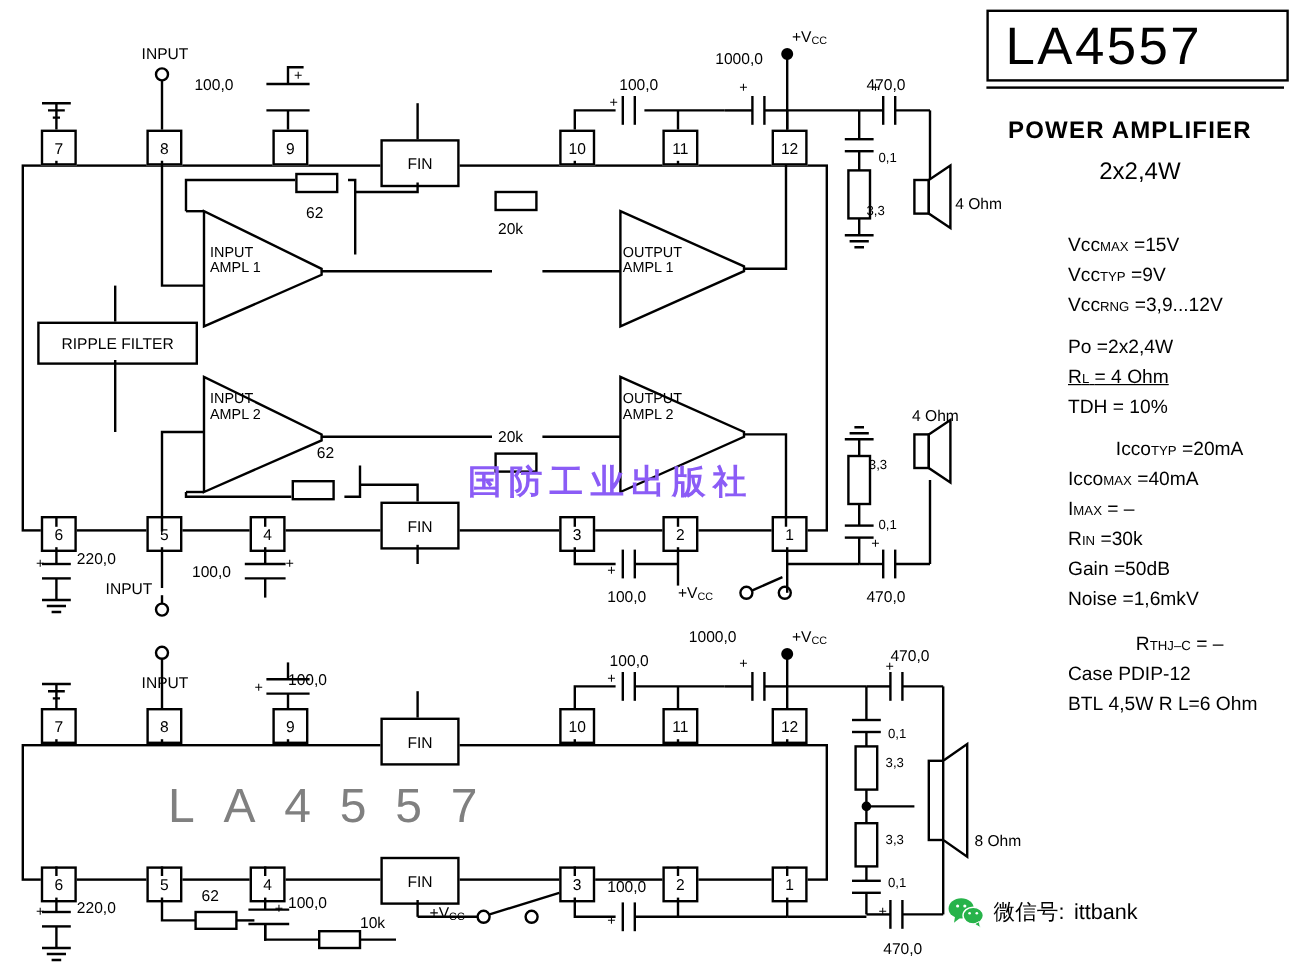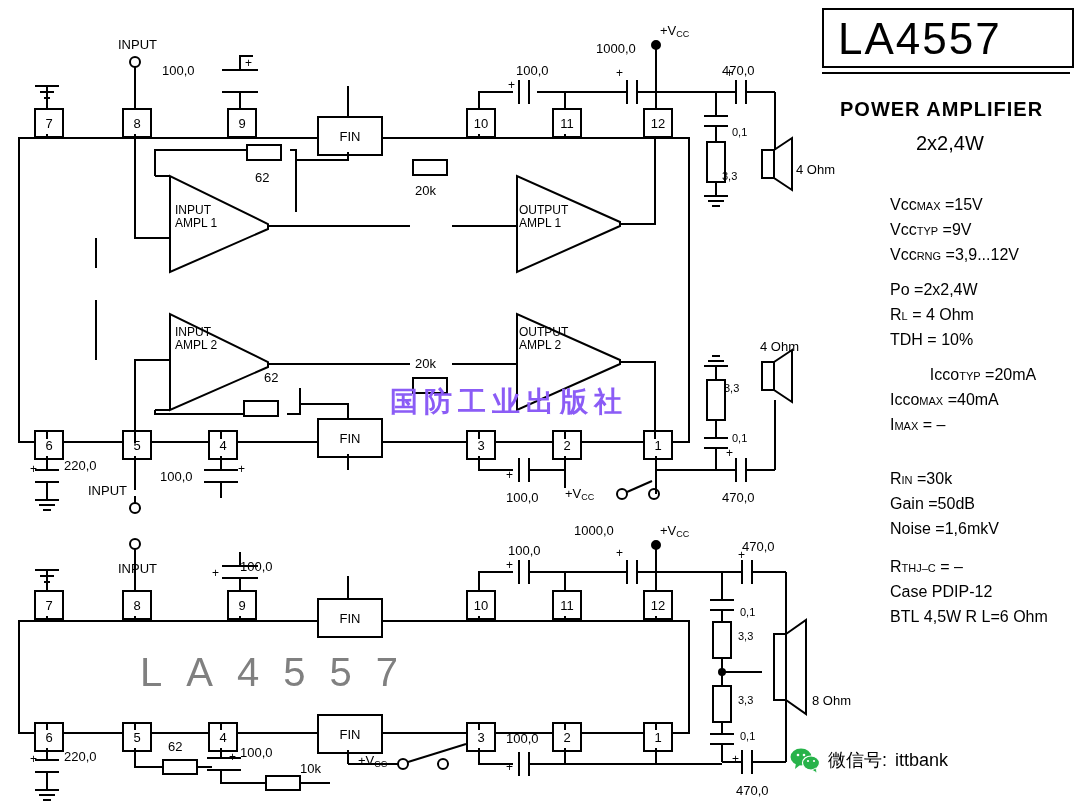--- a/index.html
+++ b/index.html
@@ -32,49 +32,50 @@
   </div>
   <div class="abs" style="left:822px;top:72px;width:248px;height:2px;background:#000;"></div>
   <div class="abs" style="left:840px;top:98px;font-size:20px;letter-spacing:1px;font-weight:bold;">POWER AMPLIFIER</div>
   <div class="abs" style="left:916px;top:132px;font-size:20px;">2x2,4W</div>
 
   <div class="abs" style="left:890px;top:196px;width:186px;">
     <div class="spec"><span>Vcc</span><span class="s">MAX</span> <span>=15V</span></div>
     <div class="spec" style="margin-top:7px;"><span>Vcc</span><span class="s">TYP</span> <span>=9V</span></div>
     <div class="spec" style="margin-top:7px;"><span>Vcc</span><span class="s">RNG</span> <span>=3,9...12V</span></div>
     <div class="spec" style="margin-top:17px;"><span>Po</span><span class="s"></span> <span>=2x2,4W</span></div>
-    <div class="spec" style="margin-top:7px;"><span>R</span><span class="s">L</span> <span>= 4 Ohm</span></div>
+    <div class="spec" style="margin-top:7px;text-decoration:underline;"><span>R</span><span class="s">L</span> <span>= 4 Ohm</span></div>
     <div class="spec" style="margin-top:7px;"><span>TDH</span><span class="s"></span> <span>= 10%</span></div>
     <div class="spec" style="margin-top:17px;text-align:center;"><span>Icco</span><span class="s">TYP</span> <span>=20mA</span></div>
     <div class="spec" style="margin-top:7px;"><span>Icco</span><span class="s">MAX</span> <span>=40mA</span></div>
     <div class="spec" style="margin-top:7px;"><span>I</span><span class="s">MAX</span> <span>=  –</span></div>
-    <div class="spec" style="margin-top:36px;"><span>R</span><span class="s">IN</span> <span>=30k</span></div>
+    <div class="spec" style="margin-top:7px;"><span>R</span><span class="s">IN</span> <span>=30k</span></div>
     <div class="spec" style="margin-top:7px;"><span>Gain</span><span class="s"></span> <span>=50dB</span></div>
     <div class="spec" style="margin-top:7px;"><span>Noise</span><span class="s"></span> <span>=1,6mkV</span></div>
-    <div class="spec" style="margin-top:20px;"><span>R</span><span class="s">THJ–C</span> <span>=  –</span></div>
+    <div class="spec" style="margin-top:20px;text-align:center;"><span>R</span><span class="s">THJ–C</span> <span>=  –</span></div>
     <div class="spec" style="margin-top:7px;"><span>Case</span>&nbsp;<span>PDIP-12</span></div>
     <div class="spec" style="margin-top:7px;"><span>BTL</span>&nbsp;<span>4,5W R L=6 Ohm</span></div>
   </div>
 
   <div class="abs" style="left:18px;top:137px;width:668px;height:302px;border:2px solid #000;background:#fff;"></div>
 
   <div class="abs pin" style="left:34px;top:108px;">7</div>
   <div class="abs pin" style="left:122px;top:108px;">8</div>
   <div class="abs pin" style="left:227px;top:108px;">9</div>
   <div class="abs pin" style="left:466px;top:108px;">10</div>
   <div class="abs pin" style="left:552px;top:108px;">11</div>
   <div class="abs pin" style="left:643px;top:108px;">12</div>
 
   <div class="abs pin" style="left:34px;top:430px;">6</div>
   <div class="abs pin" style="left:122px;top:430px;">5</div>
   <div class="abs pin" style="left:208px;top:430px;">4</div>
   <div class="abs pin" style="left:466px;top:430px;">3</div>
   <div class="abs pin" style="left:552px;top:430px;">2</div>
   <div class="abs pin" style="left:643px;top:430px;">1</div>
 
+  <div class="abs blk" style="left:31px;top:268px;width:130px;height:32px;">RIPPLE FILTER</div>
   <div class="abs blk" style="left:317px;top:116px;width:62px;height:36px;">FIN</div>
   <div class="abs blk" style="left:317px;top:418px;width:62px;height:36px;">FIN</div>
 
   <svg class="abs" style="left:0;top:0;" width="1080" height="810">
     <polygon points="170,176 170,272 268,229 268,224" fill="#fff" stroke="#000" stroke-width="2"></polygon>
     <polygon points="170,314 170,410 268,367 268,362" fill="#fff" stroke="#000" stroke-width="2"></polygon>
     <polygon points="517,176 517,272 620,226 620,222" fill="#fff" stroke="#000" stroke-width="2"></polygon>
     <polygon points="517,314 517,410 620,364 620,360" fill="#fff" stroke="#000" stroke-width="2"></polygon>
   </svg>
   <div class="abs amp-label" style="left:175px;top:204px;">

